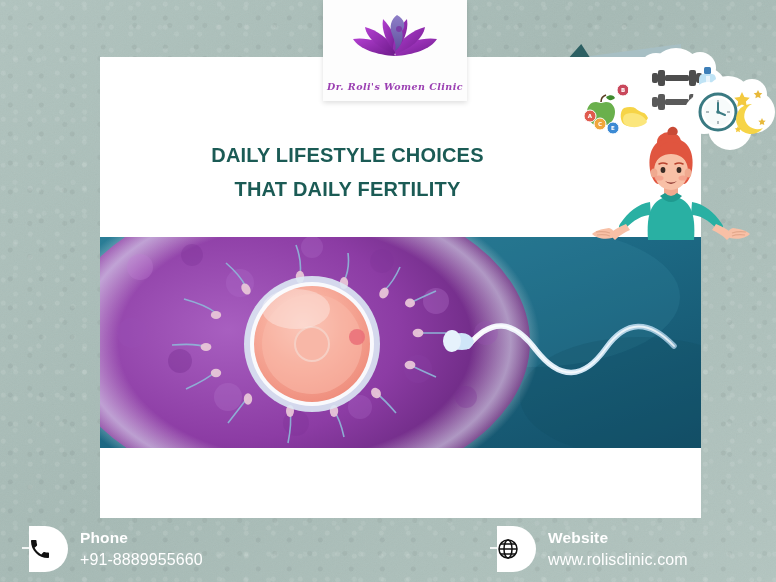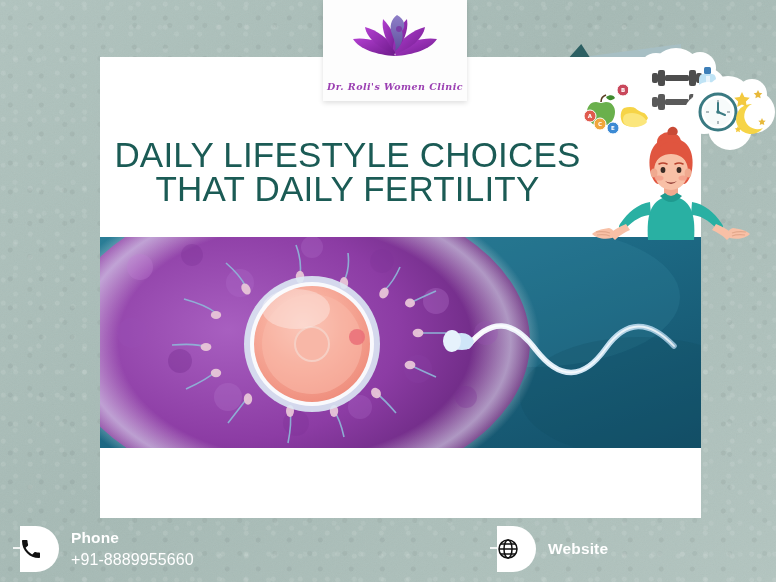--- a/index.html
+++ b/index.html
@@ -59,41 +59,41 @@
     font-family:"DejaVu Serif", serif;
     font-style:italic; font-weight:700;
     font-size:9.5px; letter-spacing:.45px;
     color:#9b3fb2; margin-top:16px; white-space:nowrap;
   }
 
   
   .headline {
     position:absolute; left:100px; top:138px; width:495px;
     z-index:9; text-align:center;
-    font-weight:400; font-size:35px; line-height:34px;
+    font-weight:700; font-size:20px; line-height:34px;
     letter-spacing:.2px; color:#1b5b55;
   }
   .headline .l2 { display:block; }
 
   
   .photo {
     position:absolute; left:100px; top:237px; width:601px; height:211px;
     overflow:hidden; z-index:8;
   }
   .photo svg { display:block; }
 
   
   .illus {
     position:absolute; left:572px; top:42px; width:204px; height:198px; z-index:11;
   }
 
   
   .footer { position:absolute; left:0; top:518px; width:776px; height:64px; z-index:14; }
   .contact { position:absolute; display:flex; align-items:center; }
-  .contact-phone { left:13px; top:8px; }
+  .contact-phone { left:22px; top:8px; }
   .contact-web  { left:490px; top:8px; }
 
   .icon-disc {
     width:46px; height:46px; position:relative; flex:0 0 auto; margin-right:12px;
   }
   .icon-disc .disc {
     position:absolute; left:7px; top:0; width:39px; height:46px;
     background:#ffffff;
     border-radius:0 23px 23px 0;
   }
@@ -446,17 +446,18 @@
             <circle cx="12" cy="12" r="9"></circle>
             <ellipse cx="12" cy="12" rx="4" ry="9"></ellipse>
             <line x1="3" y1="12" x2="21" y2="12"></line>
             <line x1="4.6" y1="7" x2="19.4" y2="7"></line>
             <line x1="4.6" y1="17" x2="19.4" y2="17"></line>
           </g>
         </svg>
       </div>
       <div class="contact-text">
         <div class="contact-label">Website</div>
+        <div class="contact-value">www.rolisclinic.com</div>
       </div>
     </div>
 
   </div>
 </div>
 
 </body></html>

